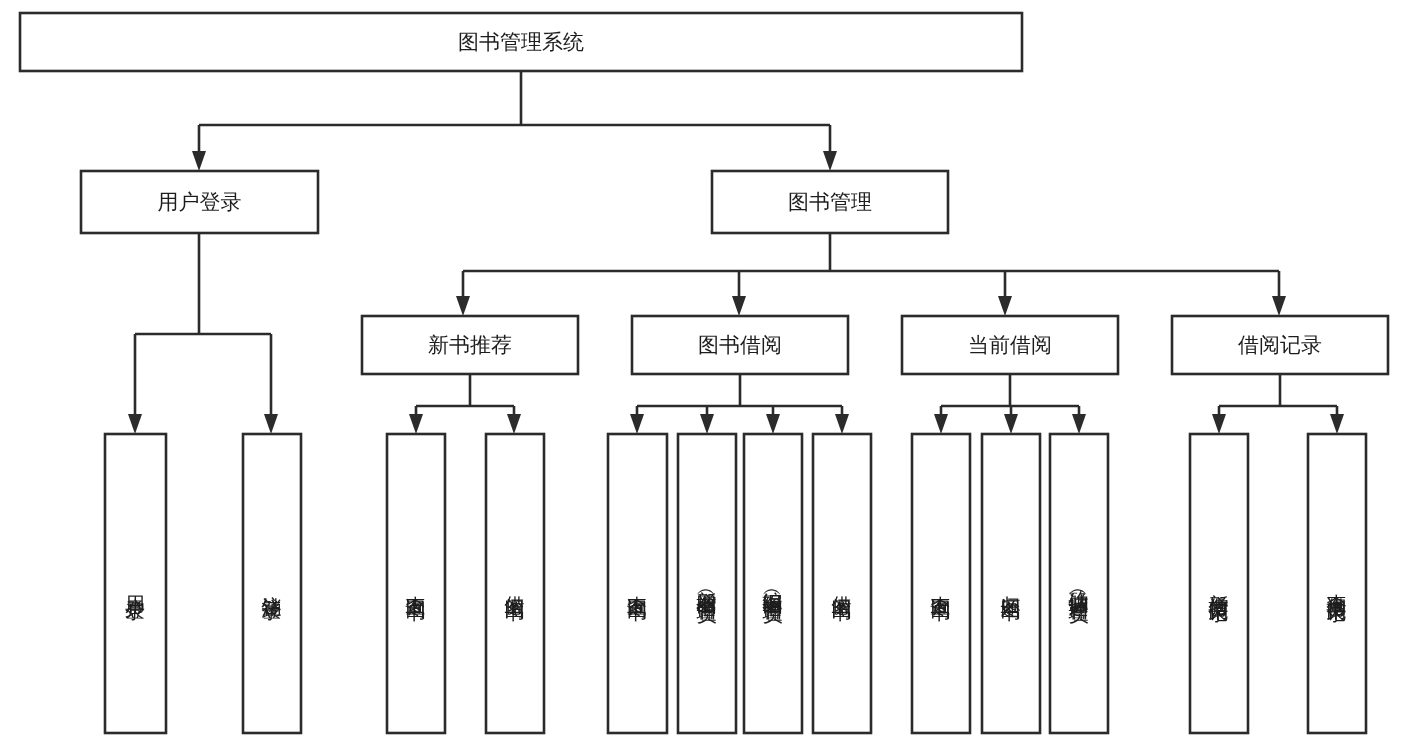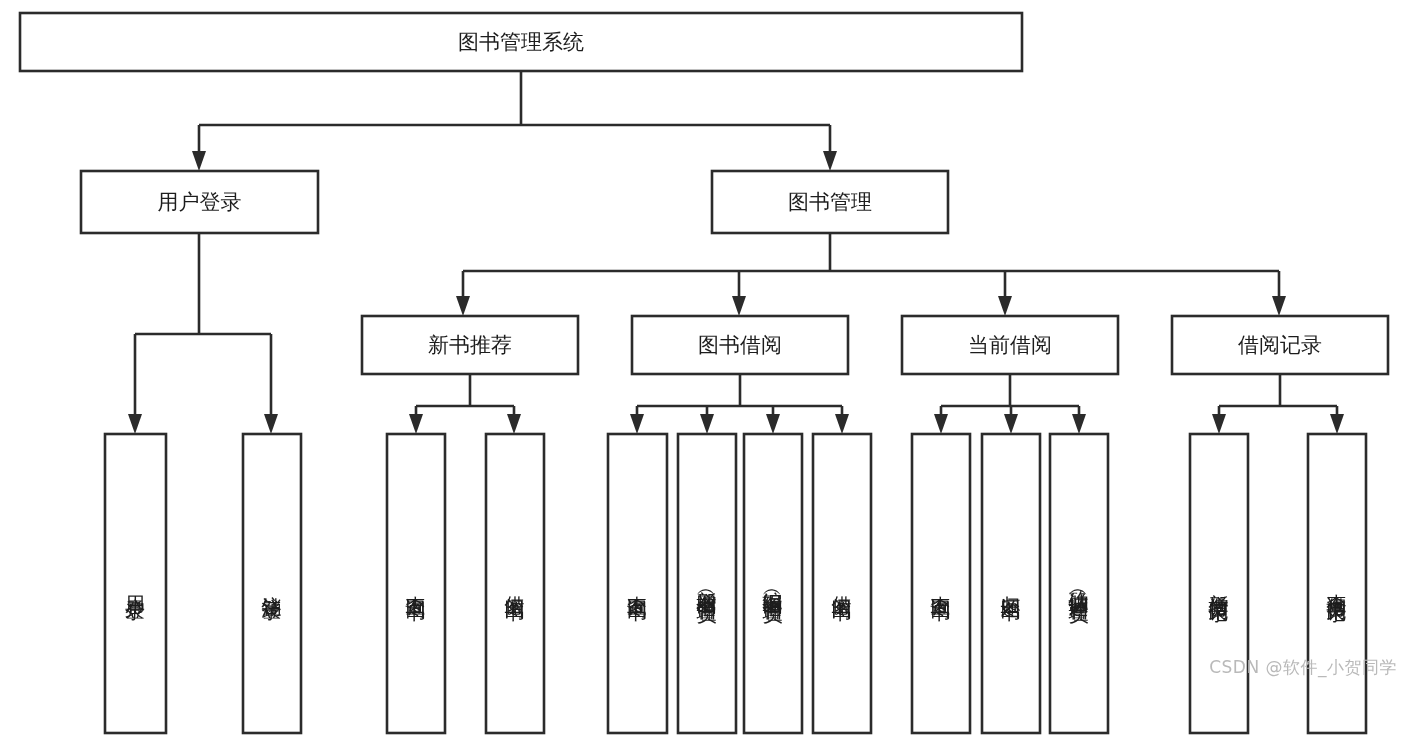--- a/index.html
+++ b/index.html
@@ -245,14 +245,13 @@
         <div class="vert-label">
           <div class="vert-inner">新增借阅记录</div>
         </div>
       </div>
       <div class="leaf-text-cell" style="left: 1308px; top: 434px; width: 58px; height: 299px;">
         <div class="vert-label">
           <div class="vert-inner">查询借阅记录</div>
         </div>
       </div>
     </div>
-  <div class="watermark">CSDN @软件_小贺同学</div>
 </div>
 
 </body></html>

